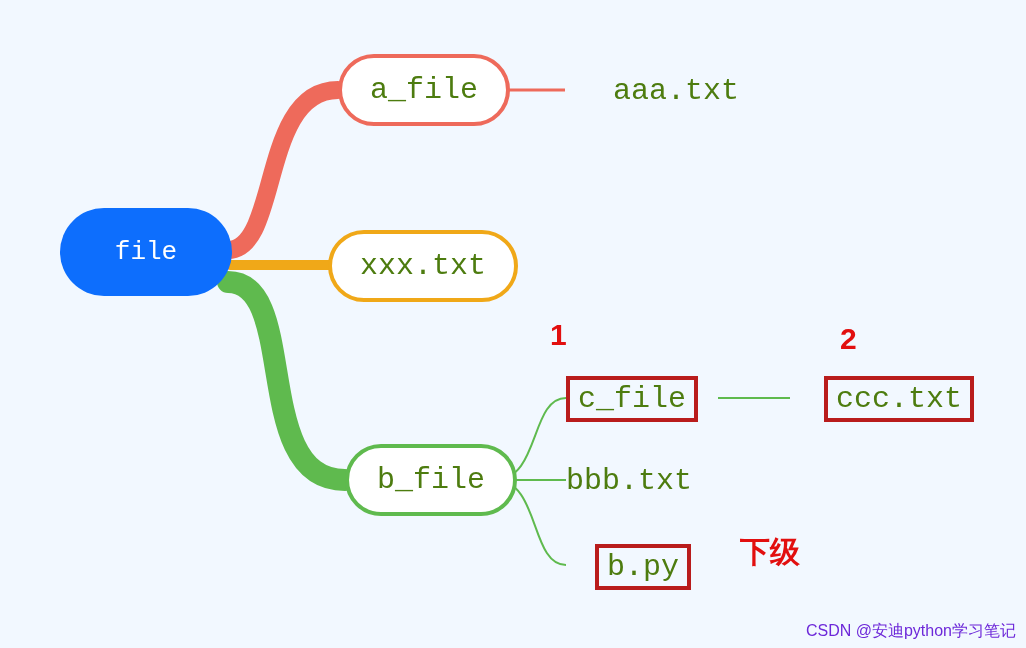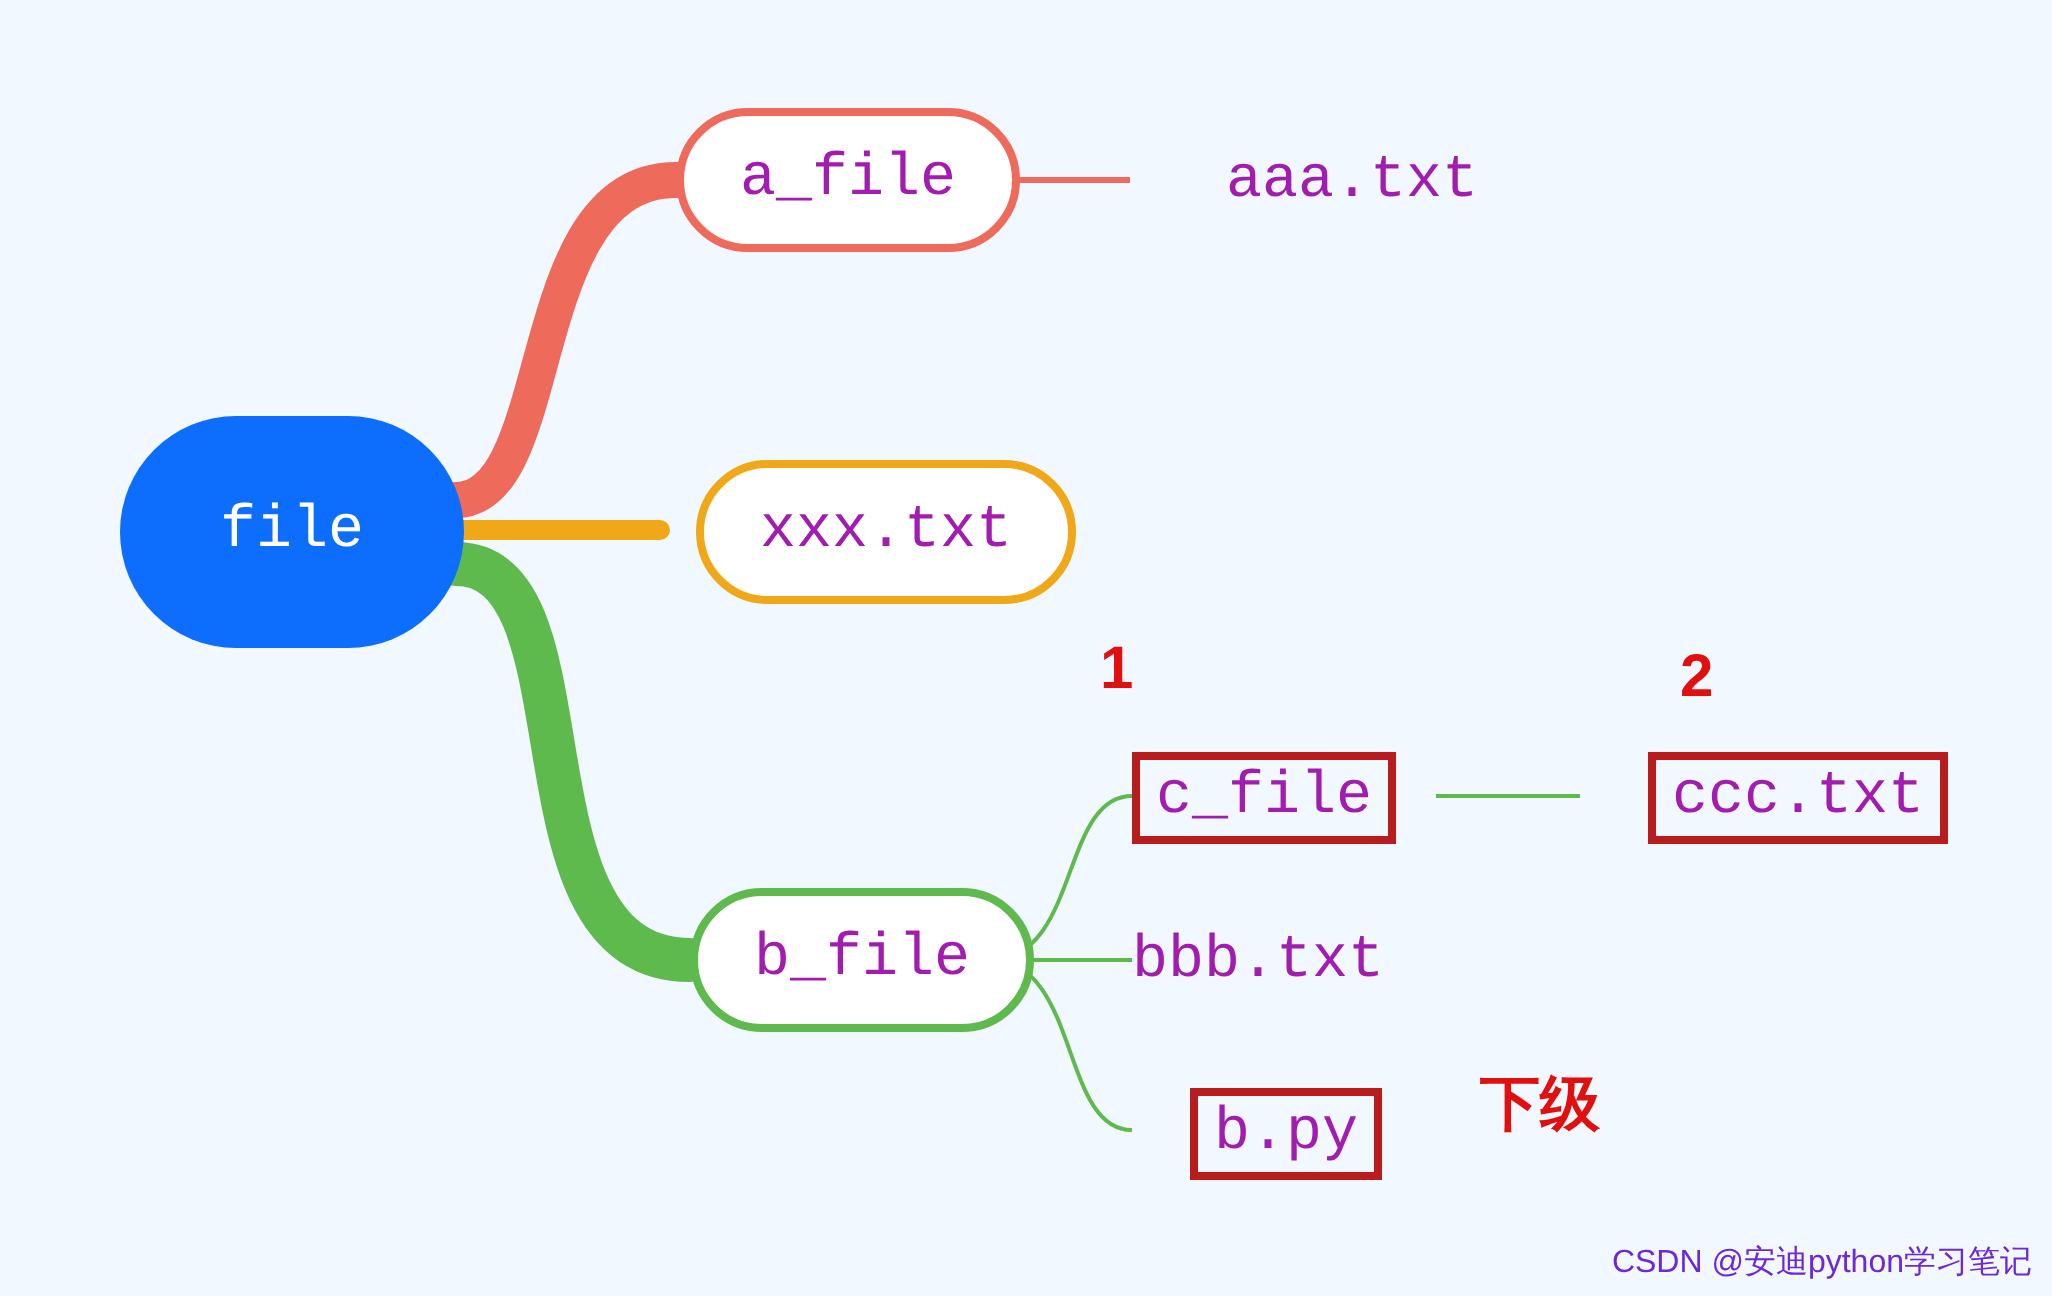--- a/index.html
+++ b/index.html
@@ -18,31 +18,31 @@
     width: 1026px;
     height: 648px;
     pointer-events: none;
   }
   .node {
     position: absolute;
     display: flex;
     align-items: center;
     justify-content: center;
     font-size: 30px;
-    color: #a21caf;
+    color: #4d7c0f;
     box-sizing: border-box;
     white-space: nowrap;
   }
   .root {
     width: 172px;
-    height: 116px;
+    height: 88px;
     background: #0d6efd;
     color: #fff;
     border-radius: 60px;
-    font-size: 30px;
+    font-size: 26px;
   }
   .branch {
     height: 72px;
     padding: 0 28px;
     border-radius: 36px;
     background: #fff;
     border-width: 4px;
     border-style: solid;
   }
   .branch.red    { border-color: #ee6a5b; }
@@ -91,21 +91,21 @@
   <path d="M 495 480 C 540 480, 530 565, 566 565" stroke="#5fba4e" stroke-width="2" fill="none"></path>
 
   <line x1="718" y1="398" x2="790" y2="398" stroke="#5fba4e" stroke-width="2"></line>
 </svg>
 
 <div class="node root" style="left:60px; top:208px;">file</div>
 
 <div class="node branch red" style="left:338px; top:54px;">a_file</div>
 <div class="node leaf" style="left:566px; top:74px;margin-left:47px;">aaa.txt</div>
 
-<div class="node branch yellow" style="left:348px; top:230px;">xxx.txt</div>
+<div class="node branch yellow" style="left:328px; top:230px;">xxx.txt</div>
 
 <div class="node branch green" style="left:345px; top:444px;">b_file</div>
 
 <div class="node leaf hl" style="left:566px; top:376px;">c_file</div>
 <div class="node leaf hl" style="left:824px; top:376px;">ccc.txt</div>
 <div class="node leaf" style="left:566px; top:464px;">bbb.txt</div>
 <div class="node leaf hl" style="left:595px; top:544px;">b.py</div>
 
 <div class="anno" style="left:550px; top:318px;">1</div>
 <div class="anno" style="left:840px; top:322px;">2</div>

